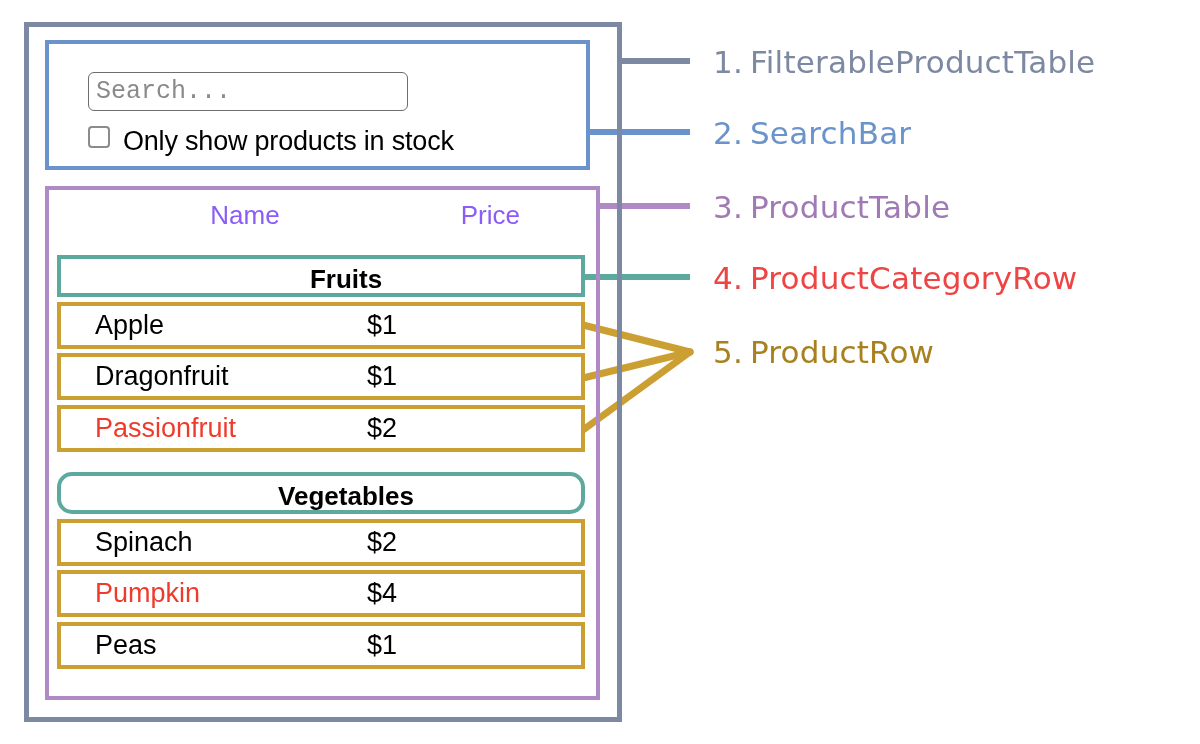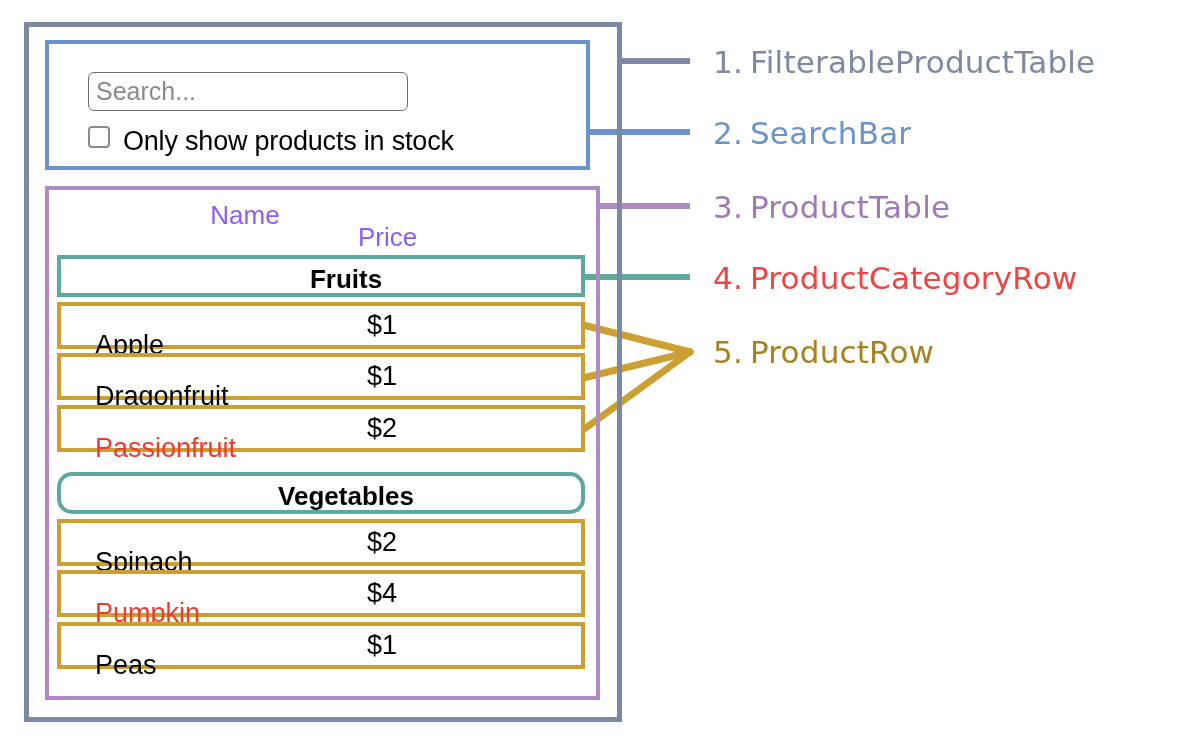--- a/index.html
+++ b/index.html
@@ -25,21 +25,21 @@
   #producttable-frame{
     left:45px;top:186px;width:555px;height:514px;
     border:4px solid #b08ac4;
   }
 
   
   #search-input{
     position:absolute;left:88px;top:72px;width:320px;height:39px;
     box-sizing:border-box;
     border:1.6px solid #6e6e6e;border-radius:6px;background:#fff;
-    font-family:Liberation Sans, sans-serif;
+    font-family:Liberation Mono, monospace;
     font-size:25px;color:#111;padding:0 7px;line-height:37px;
     outline:none;
   }
   #search-input::placeholder{color:#8a8a8a;opacity:1;}
 
   #stock-row{
     position:absolute;left:88px;top:126px;width:470px;height:36px;
     display:flex;align-items:flex-start;gap:13px;
   }
   #stock-checkbox{
@@ -49,41 +49,41 @@
   #stock-label{
     font-size:27px;color:#000;letter-spacing:-0.2px;white-space:nowrap;
   }
 
   
   #table-head{
     position:absolute;left:60px;top:196px;width:525px;height:46px;
     font-weight:normal;font-size:26px;color:#8b5cf6;
   }
   #table-head .col-name{position:absolute;left:110px;top:4px;width:150px;text-align:center;}
-  #table-head .col-price{position:absolute;left:298px;top:4px;width:150px;text-align:left;margin-top:22px;}
+  #table-head .col-price{position:absolute;left:310px;top:4px;width:150px;text-align:right;}
 
   .cat-row{
     position:absolute;left:57px;width:528px;height:42px;box-sizing:border-box;
     border:4px solid #5da99e;background:#fff;
   }
   .cat-row .cat-label{
     position:absolute;left:0;top:0;width:100%;height:100%;
     display:flex;align-items:center;justify-content:center;
     font-weight:bold;font-size:26px;color:#000;
     transform:translateY(3px);
     padding-left:25px;
   }
 
   .prod-row{
     position:absolute;left:57px;width:528px;height:47px;box-sizing:border-box;
     border:4px solid #cc9f33;background:#fff;
   }
   .prod-row .p-name{
     position:absolute;left:34px;top:0;height:100%;
-    display:flex;align-items:center;font-size:27px;color:#000;margin-top:20px;
+    display:flex;align-items:center;font-size:27px;color:#000;
   }
   .prod-row .p-price{
     position:absolute;left:306px;top:0;height:100%;
     display:flex;align-items:center;font-size:27px;color:#000;
   }
   .prod-row.out-of-stock .p-name{color:#ef3b2c;}
 
   
   #connectors{position:absolute;left:0;top:0;width:1200px;height:744px;pointer-events:none;}
 

